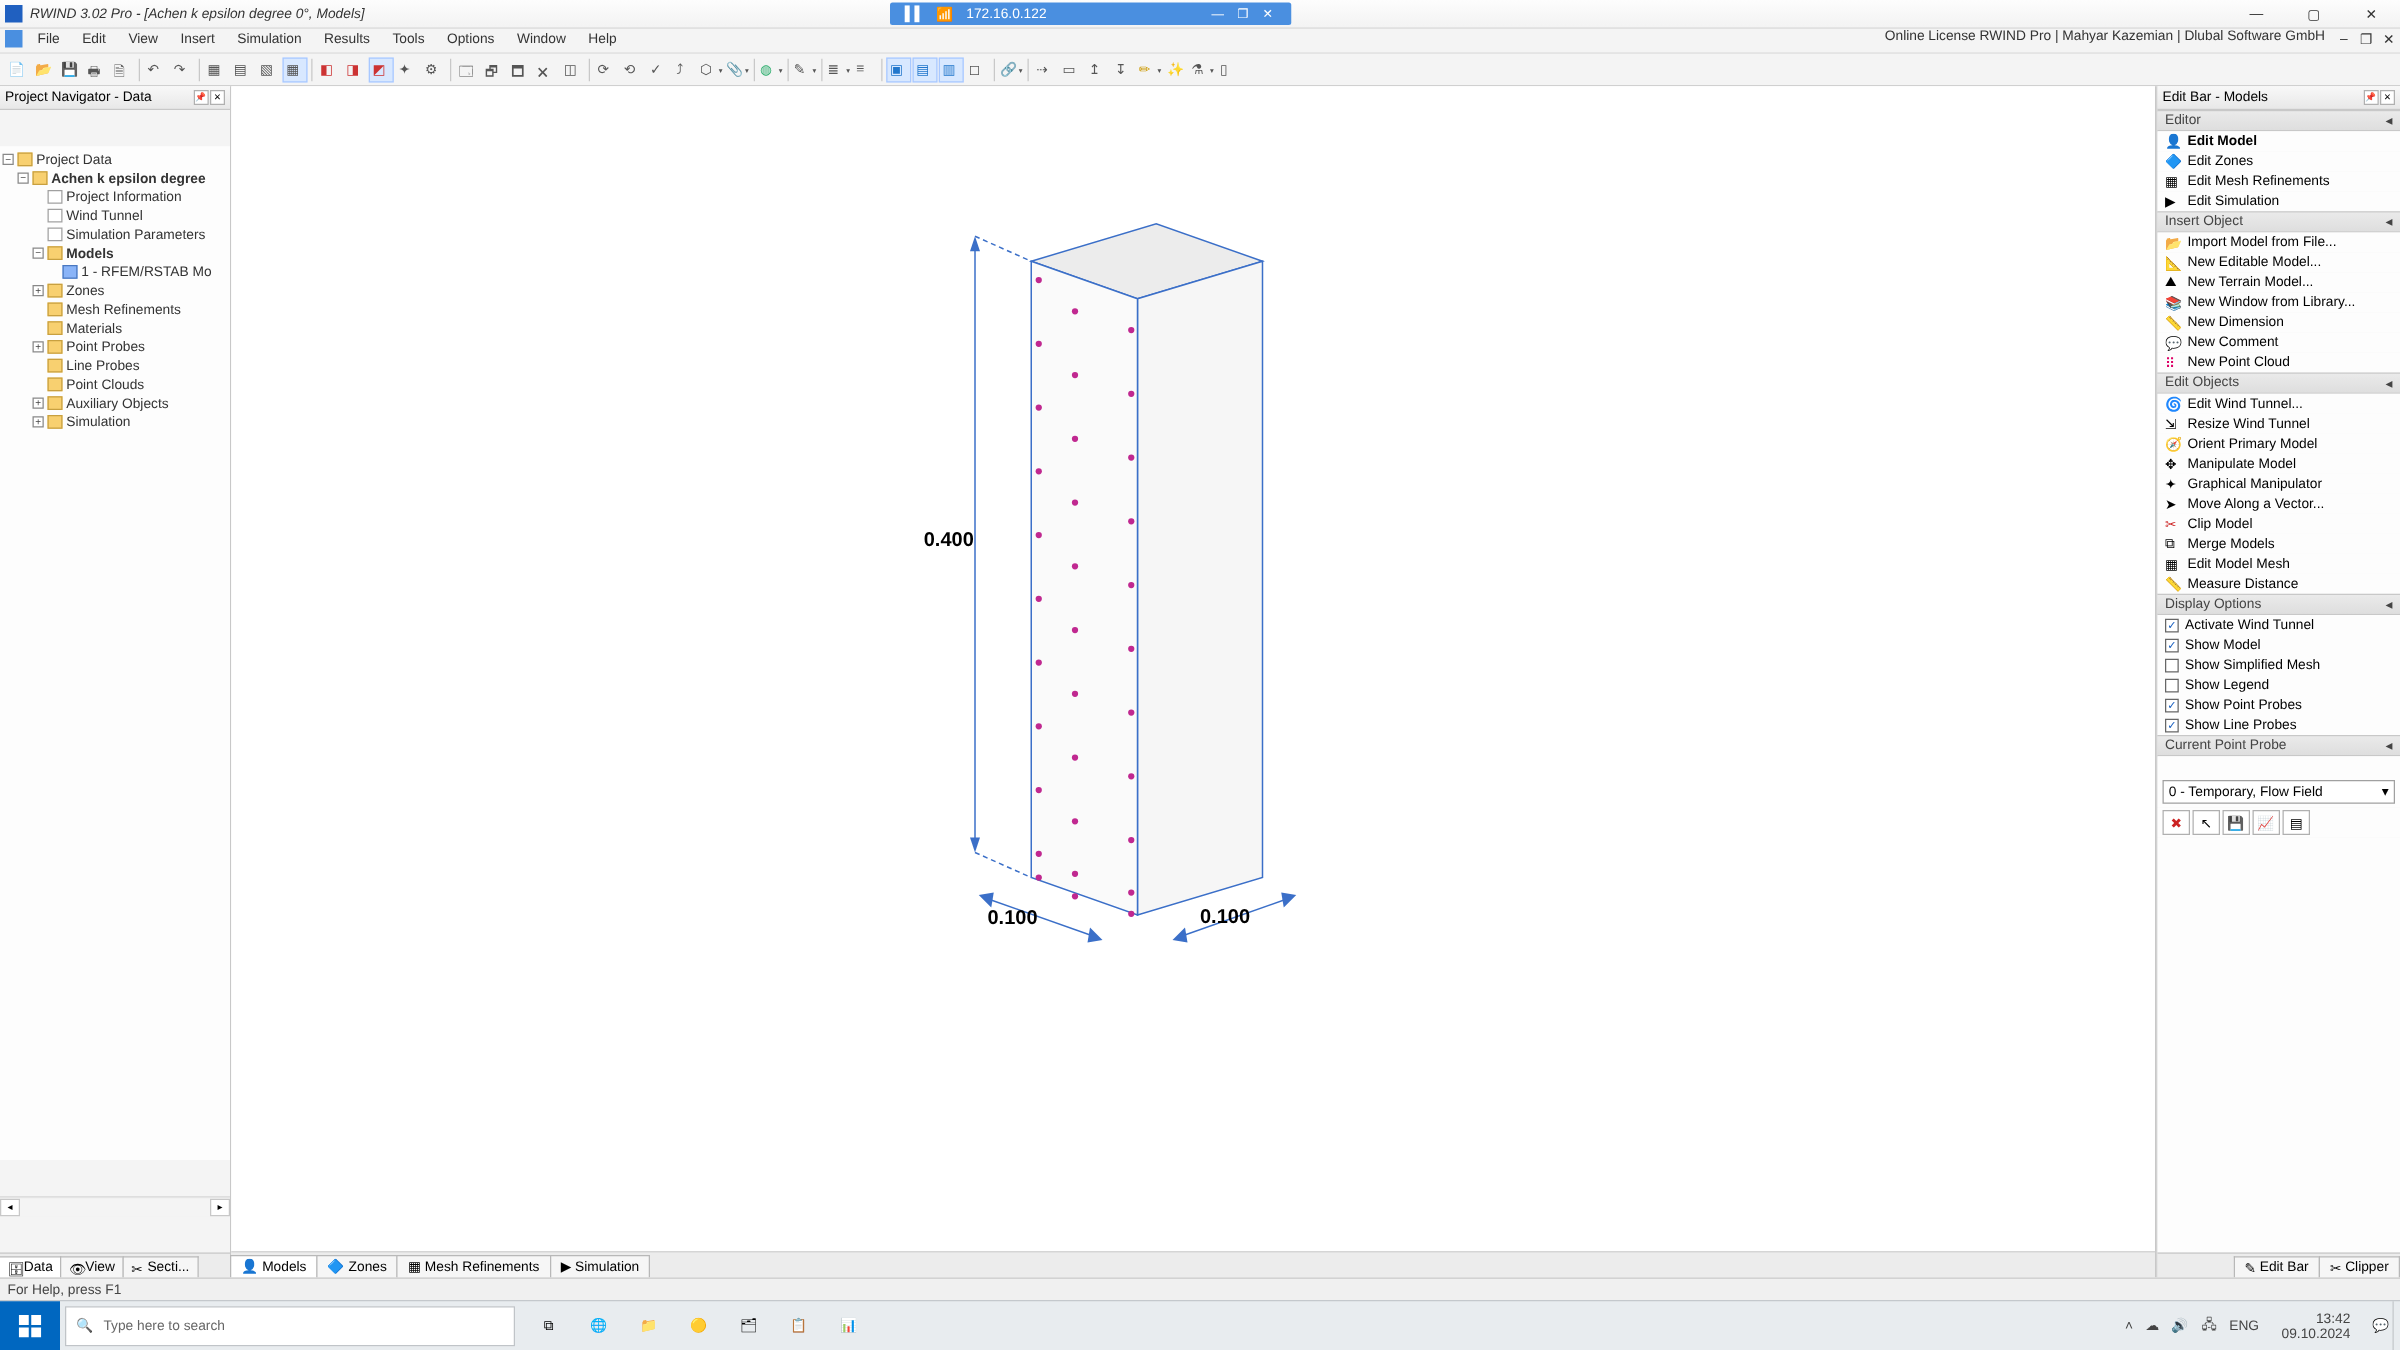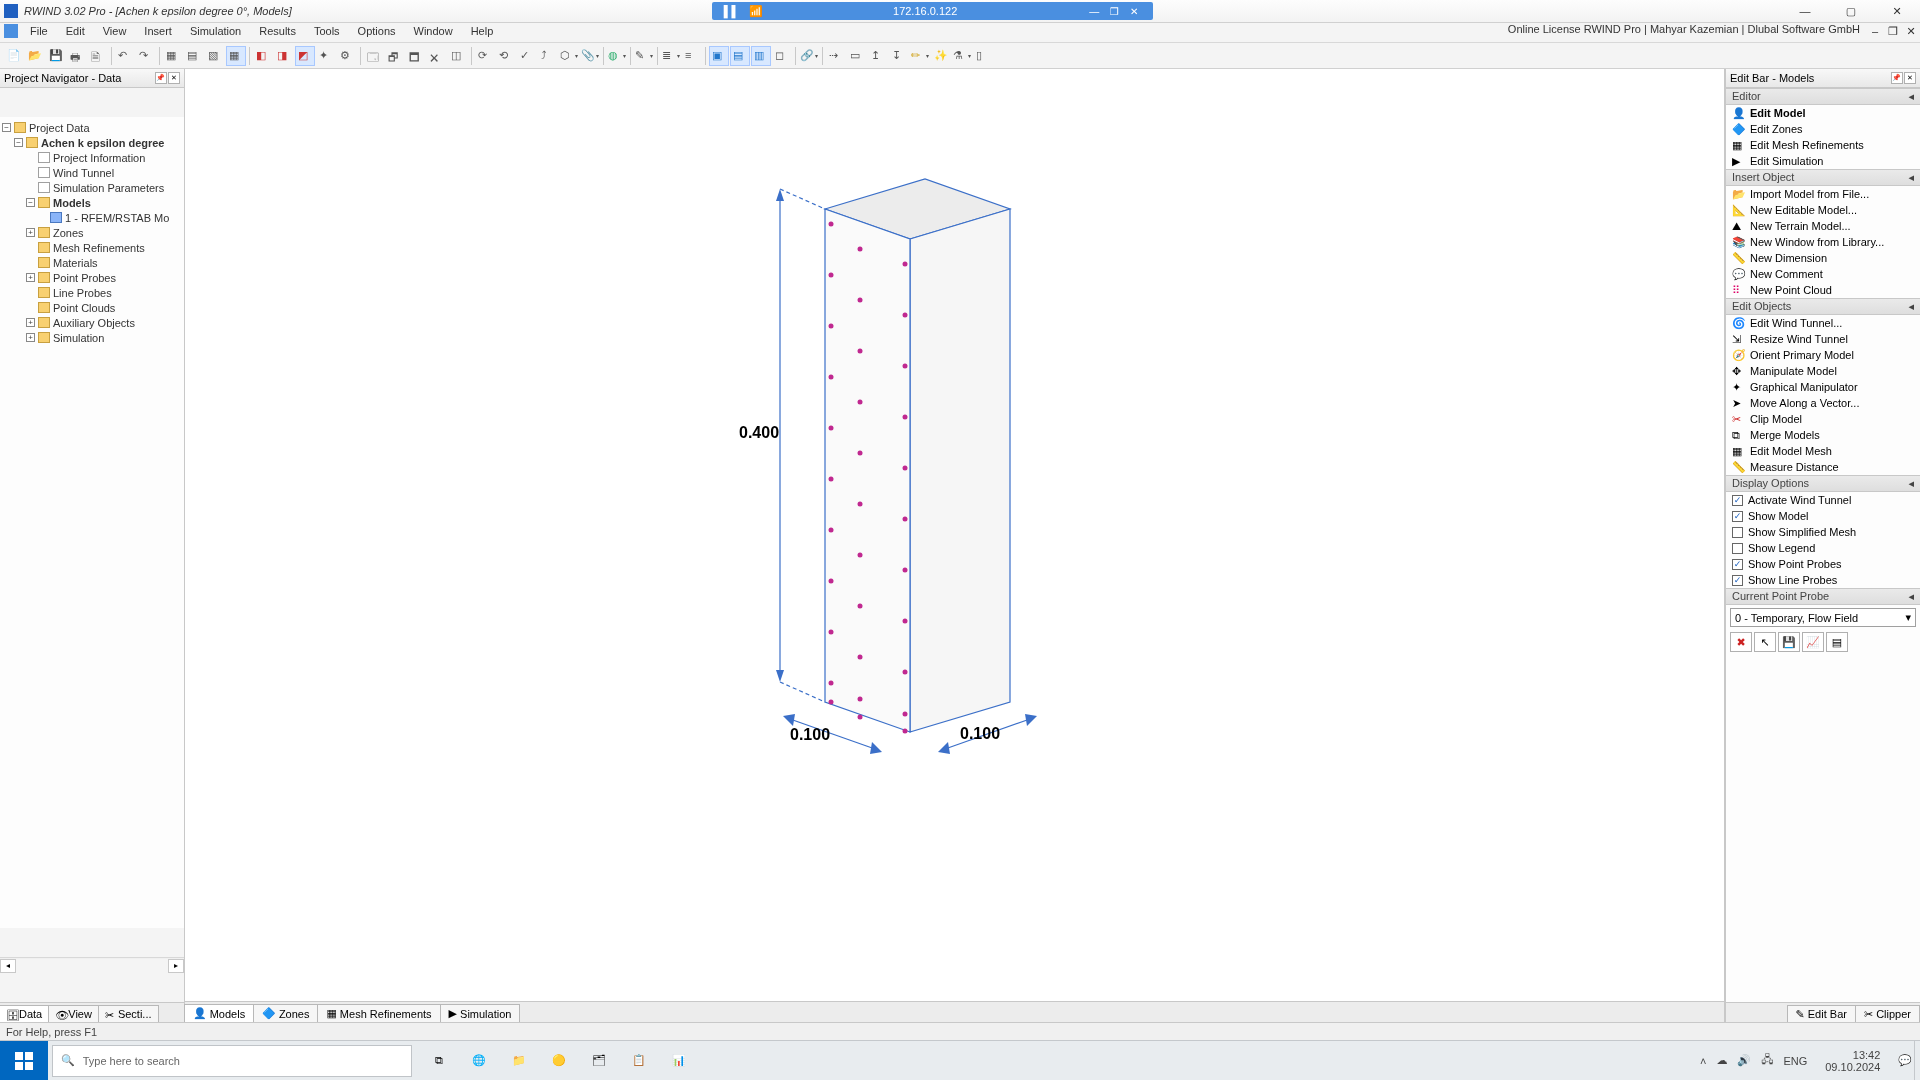--- a/index.html
+++ b/index.html
@@ -3,21 +3,21 @@
 <meta charset="utf-8">
 <style>
 * { box-sizing: border-box; margin: 0; padding: 0; font-family: 'Segoe UI', Tahoma, sans-serif; font-size: 11px; }
 body { width: 1920px; height: 1080px; overflow: hidden; background: #fff; display: flex; flex-direction: column; }
 
 
 .titlebar { height: 23px; background: linear-gradient(#fdfdfd,#f3f3f3); display: flex; align-items: center; color: #333; border-bottom: 1px solid #d0d0d0; }
 .titlebar .left { display: flex; align-items: center; gap: 6px; padding-left: 4px; flex:0 0 auto;font-style:italic; }
 .titlebar .app-icon { width:14px; height:14px; background:#2060c0; display:inline-block; }
 .titlebar .center-badge { margin-left: 420px; background:#4a8fe0; color:#fff; height:18px; display:flex; align-items:center; padding:0 12px; border-radius:2px; gap:10px; }
-.titlebar .center-badge .ip { margin-left: 120px; }
+.titlebar .center-badge .ip { }
 .titlebar .center-badge .wc { display:flex; gap:6px; margin-left: 120px; }
 .titlebar .center-badge .wc span { width:14px; height:14px; display:inline-flex; align-items:center; justify-content:center; color:#fff; font-size:10px; }
 .titlebar .spacer { flex:1; }
 .titlebar .wincontrols { display:flex; }
 .titlebar .wincontrols div { width:46px; height:23px; display:flex; align-items:center; justify-content:center; color:#333; }
 
 
 .menubar { height: 20px; background:#f4f4f4; display:flex; align-items:flex-start; border-bottom:1px solid #d8d8d8; }
 .menubar .left { display:flex; align-items:center; gap:2px; padding-left:4px; }
 .menubar .doc-icon { width:14px; height:14px; background:#4a8fe0; display:inline-block; margin-right:2px; }
@@ -80,21 +80,21 @@
 .centertabs .tab.active { background:#fff; font-weight:normal; }
 
 
 .rightpanel { width:195px; background:#f4f4f4; border-left:1px solid #c8c8c8; display:flex; flex-direction:column; }
 .rsection { background:linear-gradient(#eaeaea,#dedede); color:#444; padding:1px 6px; border-top:1px solid #c8c8c8; border-bottom:1px solid #c8c8c8; display:flex; justify-content:space-between;}
 .ritem { display:flex; align-items:center; gap:5px; padding:1px 6px; height:16px; background:#fdfdfd; }
 .ricon { width:13px; height:12px; display:inline-block; }
 .ritem.bold .rlbl { font-weight:bold; }
 .chk { width:11px; height:11px; border:1px solid #666; display:inline-flex; align-items:center; justify-content:center; font-size:9px; color:#1a5fbf; background:#fff; }
 .rselectwrap { padding:3px 4px; background:#fdfdfd; }
-.rselect { width:100%; height:19px; border:1px solid #a0a0a0; background:#fff; display:flex; align-items:center; justify-content:space-between; padding:0 4px; }
+.rselect { width:100%; height:19px; border:1px solid #a0a0a0; background:#fff; display:flex; align-items:center; justify-content:space-between; padding:0 4px;margin-top:16px; }
 .rbtns { display:flex; gap:2px; padding:2px 4px; background:#fdfdfd; }
 .rbtns .b { width:22px; height:20px; border:1px solid #b0b0b0; display:flex; align-items:center; justify-content:center; background:#fff; }
 .righttabs { height:20px; display:flex; background:#ececec; border-top:1px solid #c8c8c8; justify-content:flex-end; }
 .righttabs .tab { padding:2px 8px; border:1px solid #b8b8b8; border-bottom:0; margin-top:2px; margin-left:-1px; display:flex; align-items:center; gap:3px; background:#f6f6f6; }
 
 
 .statusbar { height:18px; background:#f0f0f0; border-top:1px solid #c8c8c8; display:flex; align-items:center; padding:0 6px; color:#444; }
 
 
 .taskbar { height:40px; background:#e8ecef; border-top:1px solid #c4c8cc; display:flex; align-items:center; }

